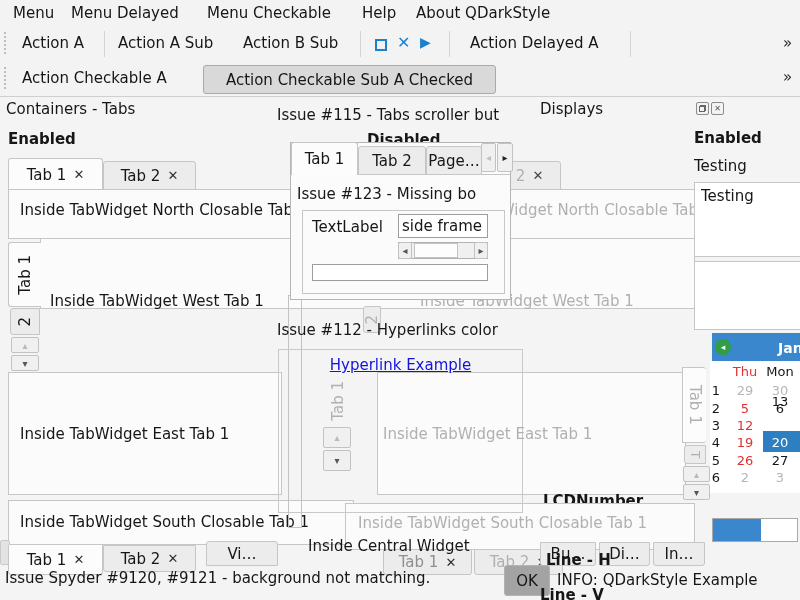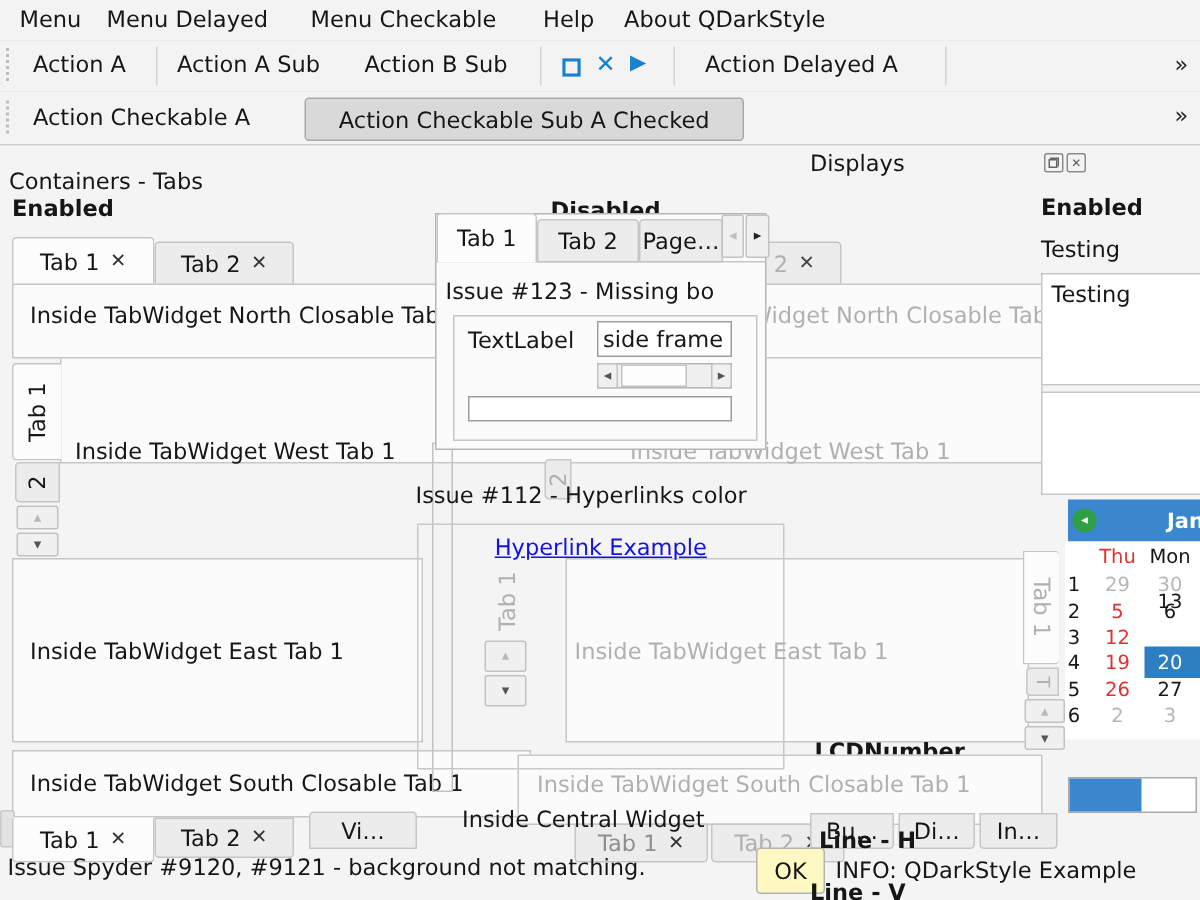--- a/index.html
+++ b/index.html
@@ -30,21 +30,21 @@
         display:flex;align-items:center;justify-content:center;font-size:10px;color:#555;}
   .blue{color:#1a80d0;}
   .chev{font-size:15px;color:#222;}
   .winicon{box-sizing:border-box;width:13px;height:13px;border:1px solid #8b8b8b;border-radius:2px;
            display:flex;align-items:center;justify-content:center;font-size:8px;color:#555;background:#f3f3f3;}
   .link{color:#1313e0;text-decoration:underline;}
   .para{white-space:pre-line;text-align:center;font-size:13px;line-height:15.8px;color:#8a8a8a;}
   .cell{font-size:13px;text-align:center;}
   .red{color:#e03232;}
   .gray{color:#b6b6b6;}
-  .btn{box-sizing:border-box;border:1px solid #b3b3b3;background:#fef9c3;border-radius:3px;
+  .btn{box-sizing:border-box;border:1px solid #b3b3b3;background:#a3a3a3;border-radius:3px;
        display:flex;align-items:center;justify-content:center;}
   .restore-icon{position:relative;width:12px;height:12px;display:inline-block;}
   .restore-icon::before{content:"";position:absolute;right:0;top:0;width:8px;height:8px;border:2px solid #1a80d0;}
   .restore-icon::after{content:"";position:absolute;left:0;bottom:0;width:8px;height:8px;border:2px solid #1a80d0;background:#f3f3f3;}
   .mini-restore{position:relative;width:7px;height:7px;}
   .mini-restore::before{content:"";position:absolute;right:0;top:0;width:4px;height:4px;border:1px solid #666;}
   .mini-restore::after{content:"";position:absolute;left:0;bottom:0;width:4px;height:4px;border:1px solid #666;background:#f3f3f3;}
   .lineedit{box-sizing:border-box;border:1px solid #9d9d9d;background:#ffffff;overflow:hidden;
             display:flex;align-items:center;padding:0 3px;}
 </style>
@@ -80,21 +80,21 @@
   
   <div class="abs bar" style="left:0;top:61px;width:800px;height:35px;"></div>
   <div class="abs handle" style="left:4px;top:67px;"></div>
   <div class="abs txt" style="left:22px;top:69px;">Action Checkable A</div>
   <div class="abs" style="left:203px;top:65px;width:291px;height:27px;background:#d9d9d9;border:1px solid #a9a9a9;border-radius:3px;display:flex;align-items:center;justify-content:center;">
     <span class="txt">Action Checkable Sub A Checked</span>
   </div>
   <div class="abs txt chev" style="left:783px;top:68px;">»</div>
 
   
-  <div class="abs txt" style="left:6px;top:100px;margin-top:12px;">Containers - Tabs</div>
+  <div class="abs txt" style="left:6px;top:100px;">Containers - Tabs</div>
   <div class="abs txt b" style="left:8px;top:130px;">Enabled</div>
   <div class="abs txt b" style="left:367px;top:131px;">Disabled</div>
 
   
   <div class="abs tab" style="left:374px;top:161px;width:93px;height:29px;">
     <span class="dis">Tab 1</span>
       <span class="close dis">✕</span>
   </div>
   <div class="abs tab" style="left:468px;top:161px;width:93px;height:29px;">
     <span class="dis">Tab 2</span>
@@ -237,20 +237,21 @@
   <div class="abs vtab active" style="left:682px;top:367px;width:24px;height:76px;border-radius:0 3px 3px 0;">
     <span class="vdn dis">Tab 1</span>
   </div>
   <div class="abs vtab" style="left:684px;top:445px;width:22px;height:19px;">
       <span class="vdn dis" style="font-size:12px;">T</span>
     </div>
   <div class="abs sbtn" style="left:683px;top:466px;width:27px;height:16px;color:#b9b9b9;">▴</div>
   <div class="abs sbtn" style="left:683px;top:484px;width:27px;height:16px;">▾</div>
 
   
+  <div class="abs txt" style="left:277px;top:106px;">Issue #115 - Tabs scroller but</div>
   <div class="abs" style="left:290px;top:142px;width:221px;height:158px;background:#fbfbfb;border:1px solid #b5b5b5;box-sizing:border-box;"></div>
   <div class="abs" style="left:291px;top:174px;width:219px;height:1px;background:#c6c6c6;"></div>
   <div class="abs tab active" style="left:291px;top:142px;width:67px;height:33px;">
       <span>Tab 1</span>
     </div>
   <div class="abs tab" style="left:358px;top:146px;width:68px;height:29px;">
       <span>Tab 2</span>
     </div>
   <div class="abs tab" style="left:426px;top:146px;width:56px;height:29px;">
       <span>Page…</span>

